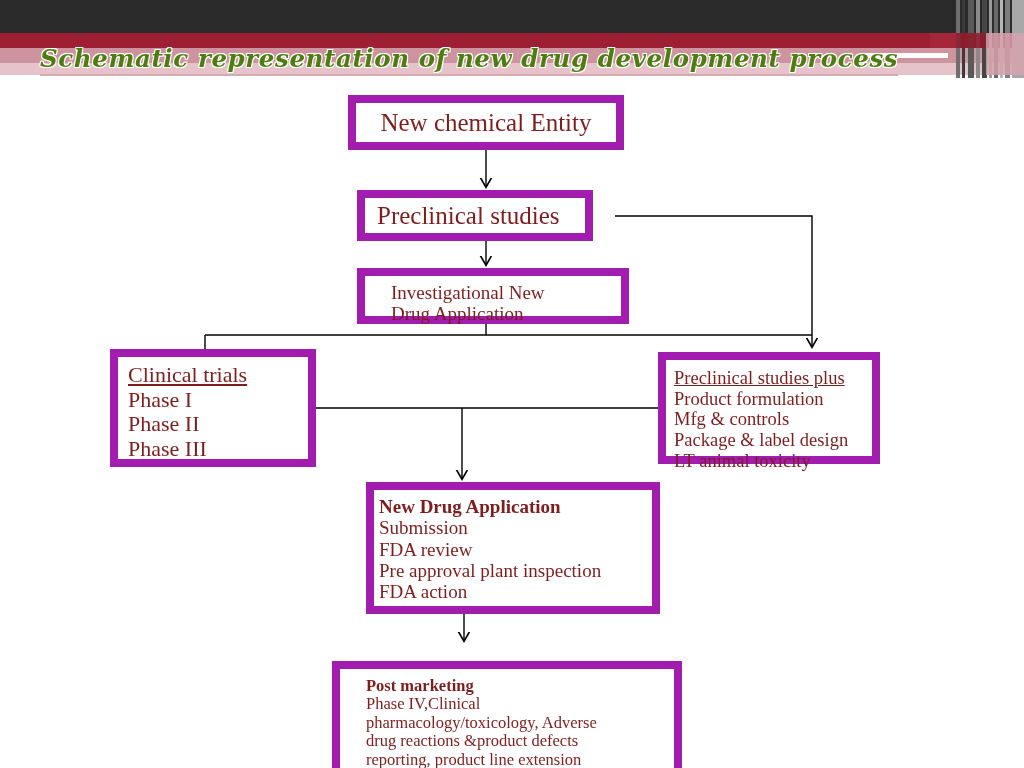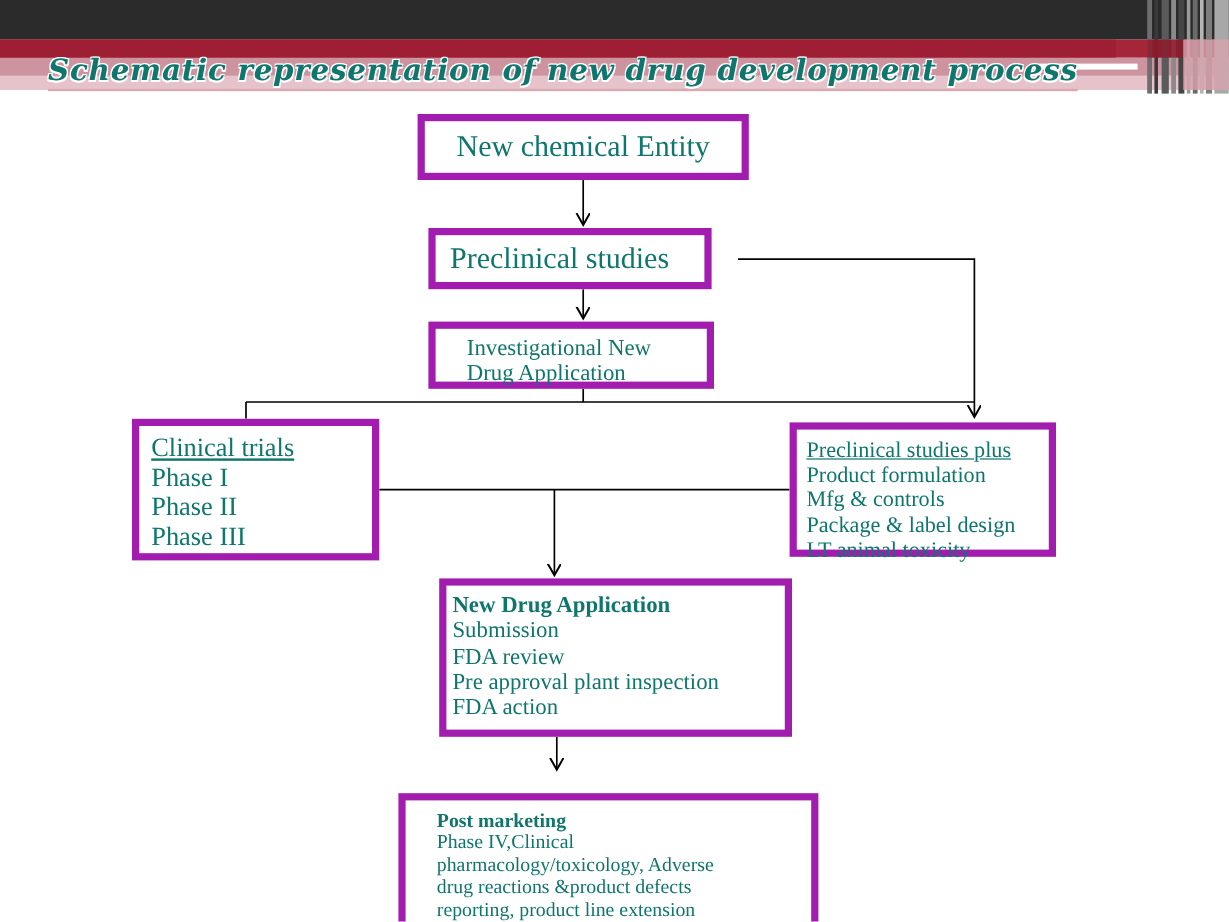--- a/index.html
+++ b/index.html
@@ -71,21 +71,21 @@
     left: 40px;
     top: 44px;
     width: 900px;
   }
   #slide-title {
     font-family: "DejaVu Serif", "Liberation Serif", serif;
     font-weight: bold;
     font-style: italic;
     font-size: 24.5px;
     letter-spacing: 0.6px;
-    color: #0f766e;
+    color: #4d7c0f;
     white-space: nowrap;
     text-shadow:
       -1px -1px 0 #ffffff,
        1px -1px 0 #ffffff,
       -1px  1px 0 #ffffff,
        1px  1px 0 #ffffff,
        0   -1px 0 #ffffff,
        0    1px 0 #ffffff;
     display: inline-block;
     border-bottom: 2px solid #d9a9b2;
@@ -101,42 +101,42 @@
   #connectors {
     position: absolute;
     left: 0; top: 0;
     width: 1024px; height: 690px;
     pointer-events: none;
   }
 
   .node {
     position: absolute;
     box-sizing: border-box;
-    border: 6px solid #a21caf;
+    border: 8px solid #a21caf;
     background: #ffffff;
-    color: #0f766e;
+    color: #7f1d1d;
     line-height: 1.12;
   }
   .node .line { display: block; white-space: nowrap; }
   .node .hdr-underline { text-decoration: underline; }
   .node .hdr-bold { font-weight: bold; }
 
   
   #node-nce {
     left: 348px; top: 17px; width: 276px; height: 55px;
     font-size: 25px;
     display: flex; align-items: center; justify-content: center;
   }
   #node-preclinical {
     left: 357px; top: 112px; width: 236px; height: 51px;
     font-size: 25px;
     display: flex; align-items: center; padding-left: 12px;
   }
   #node-inda {
-    left: 357px; top: 190px; width: 238px; height: 56px;
+    left: 357px; top: 190px; width: 272px; height: 56px;
     font-size: 19px;
     padding: 6px 0 0 26px;
   }
   #node-clinical {
     left: 110px; top: 271px; width: 206px; height: 118px;
     font-size: 22px;
     padding: 6px 0 0 10px;
   }
   #node-preclinical-plus {
     left: 658px; top: 274px; width: 222px; height: 112px;

